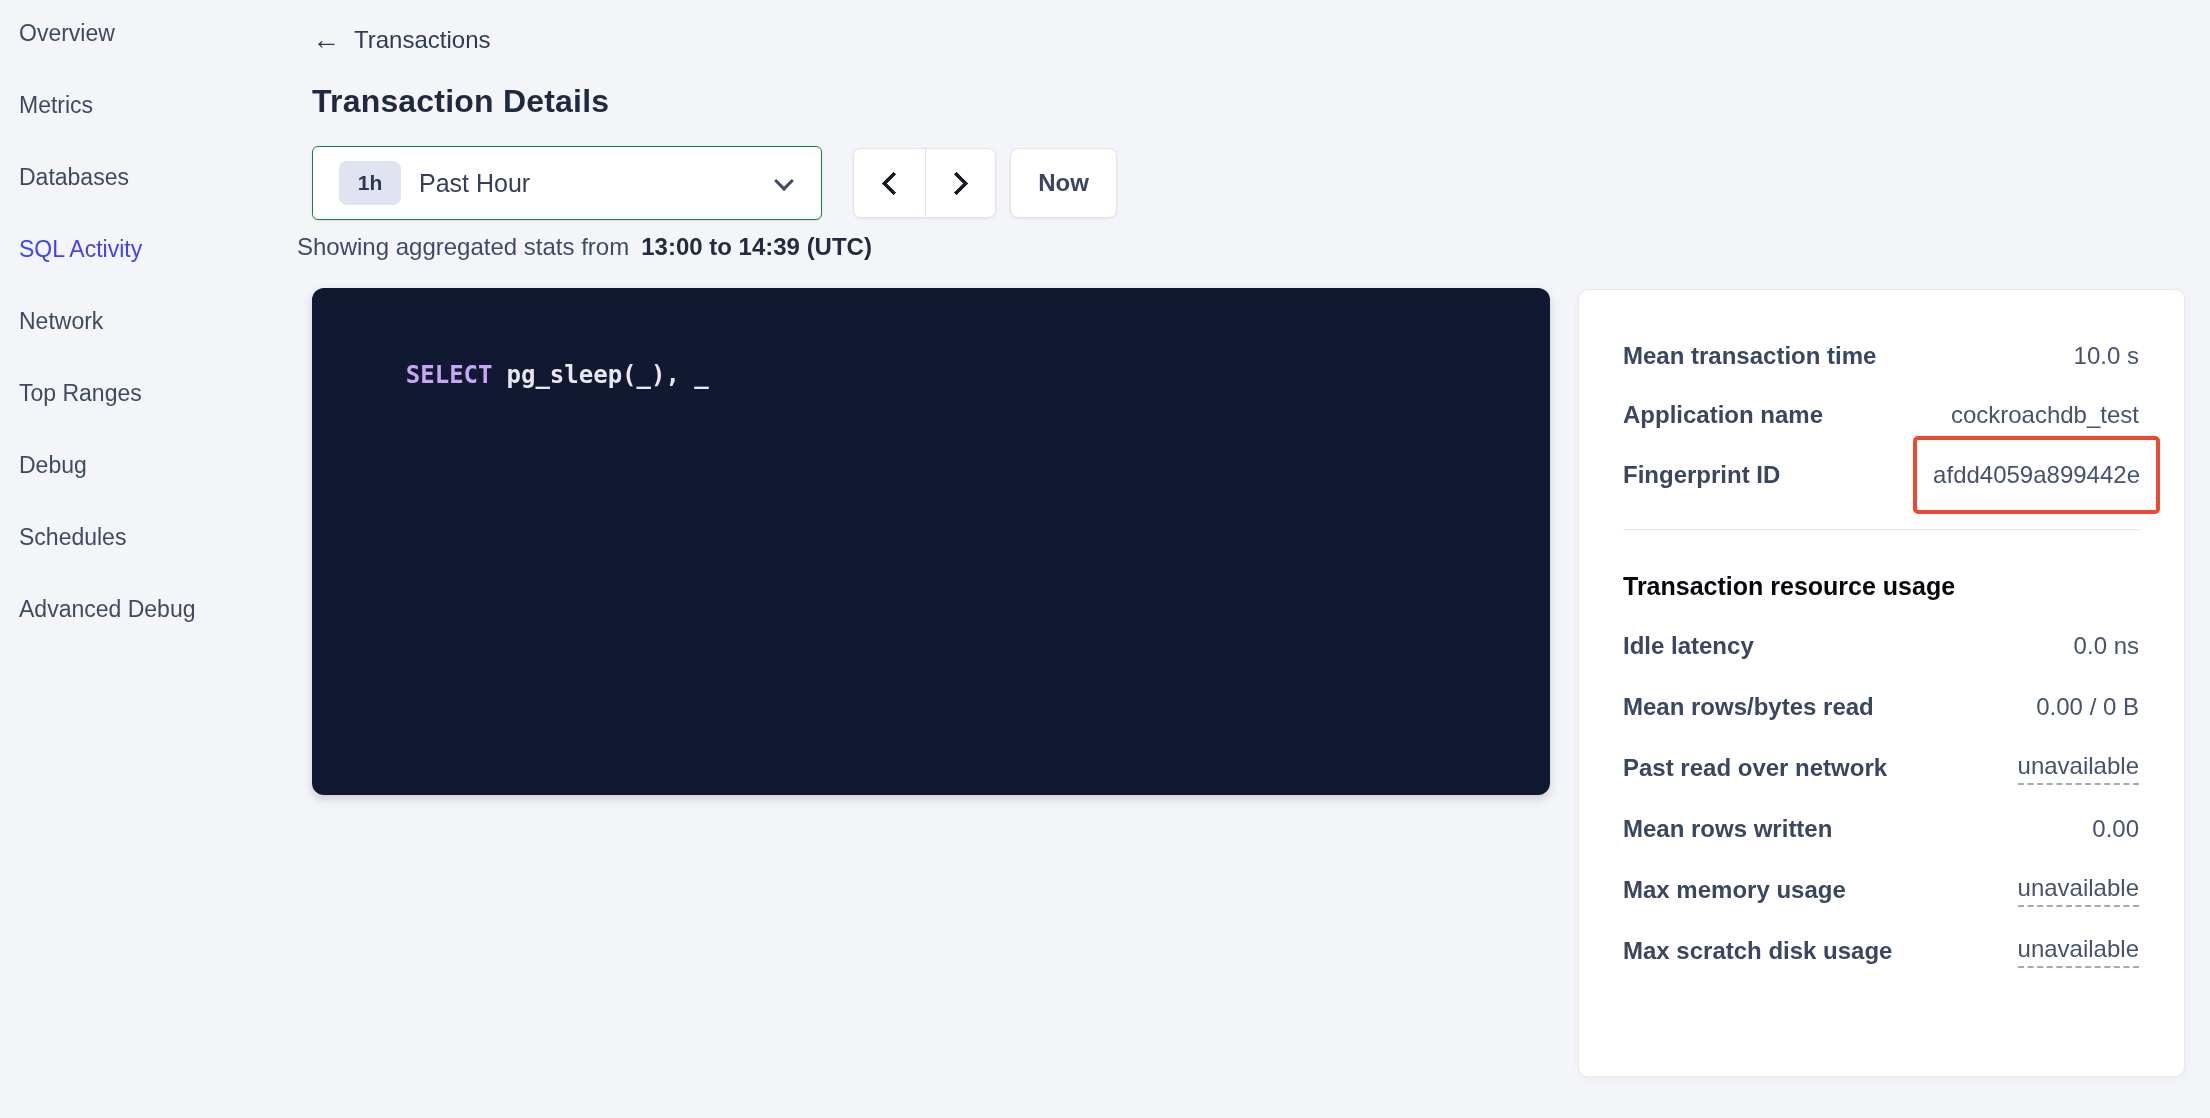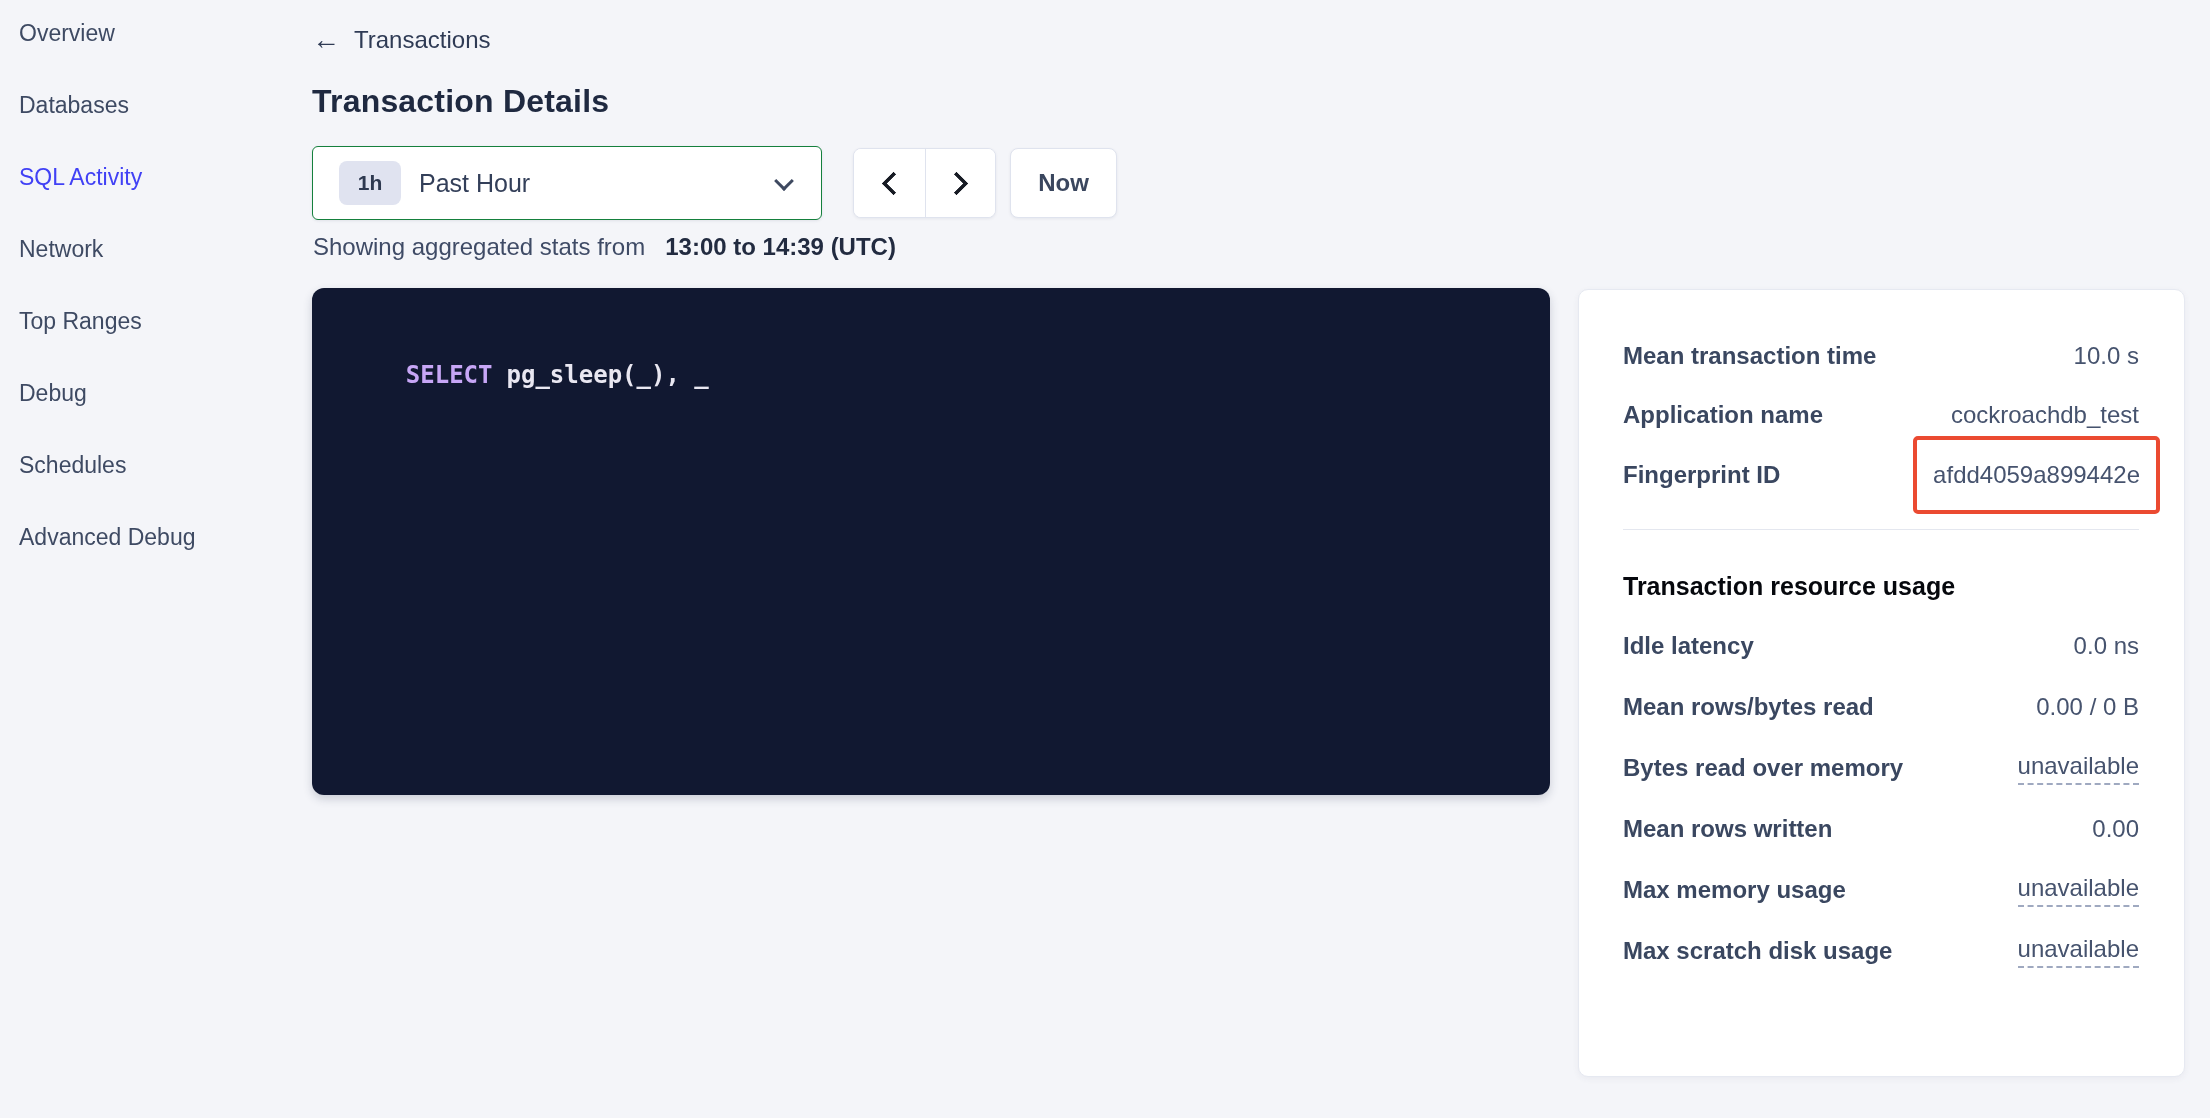--- a/index.html
+++ b/index.html
@@ -67,22 +67,22 @@
   .chev-left  { transform: rotate(135deg); margin-left: 8px; }
   .chev-right { transform: rotate(-45deg); margin-right: 8px; }
   .now-btn {
     margin-left: 14px; width: 107px; height: 70px;
     background: #fff; border: 1px solid #dfe3ee; border-radius: 8px;
     font-family: inherit; font-size: 24px; font-weight: 700; color: #3a465e;
     cursor: pointer; box-shadow: 0 1px 3px rgba(50,60,90,.08);
   }
 
   .subtitle {
-    position: absolute; left: 313px; top: 233px;
-    font-size: 24px; color: #3f4b66; display: flex; gap: 20px; align-items: flex-end;
+    position: absolute; left: 297px; top: 233px;
+    font-size: 24px; color: #3f4b66; display: flex; gap: 12px; align-items: flex-end;
   }
   .subtitle b { color: #222b40; font-weight: 700; }
 
   
   .sql-box {
     position: absolute; left: 312px; top: 288px; width: 1238px; height: 507px;
     background: #111831; border-radius: 12px;
     box-shadow: 0 4px 10px rgba(40,50,80,.20);
   }
   .sql-code {
@@ -120,20 +120,23 @@
     font-size: 25px; font-weight: 700; color: #06080d;
   }
 </style>
 </head>
 <body>
 
 <nav class="sidebar">
   <div class="sidebar-list" id="sidebar-list">
       <div class="sidebar-item">
     <span class="sidebar-label">Overview</span>
+  </div>
+      <div class="sidebar-item">
+    <span class="sidebar-label">Metrics</span>
   </div>
       <div class="sidebar-item">
     <span class="sidebar-label">Databases</span>
   </div>
       <div class="sidebar-item active">
     <span class="sidebar-label">SQL Activity</span>
   </div>
       <div class="sidebar-item">
     <span class="sidebar-label">Network</span>
   </div>
@@ -207,21 +210,21 @@
   <div id="resource-rows">
       <div class="detail-row row-r">
     <span class="detail-label">Idle latency</span>
     <span class="detail-value">0.0 ns</span>
   </div>
       <div class="detail-row row-r">
     <span class="detail-label">Mean rows/bytes read</span>
     <span class="detail-value">0.00 / 0 B</span>
   </div>
       <div class="detail-row row-r">
-    <span class="detail-label">Bytes read over memory</span>
+    <span class="detail-label">Past read over network</span>
     <span class="detail-value unavailable">unavailable</span>
   </div>
       <div class="detail-row row-r">
     <span class="detail-label">Mean rows written</span>
     <span class="detail-value">0.00</span>
   </div>
       <div class="detail-row row-r">
     <span class="detail-label">Max memory usage</span>
     <span class="detail-value unavailable">unavailable</span>
   </div>

